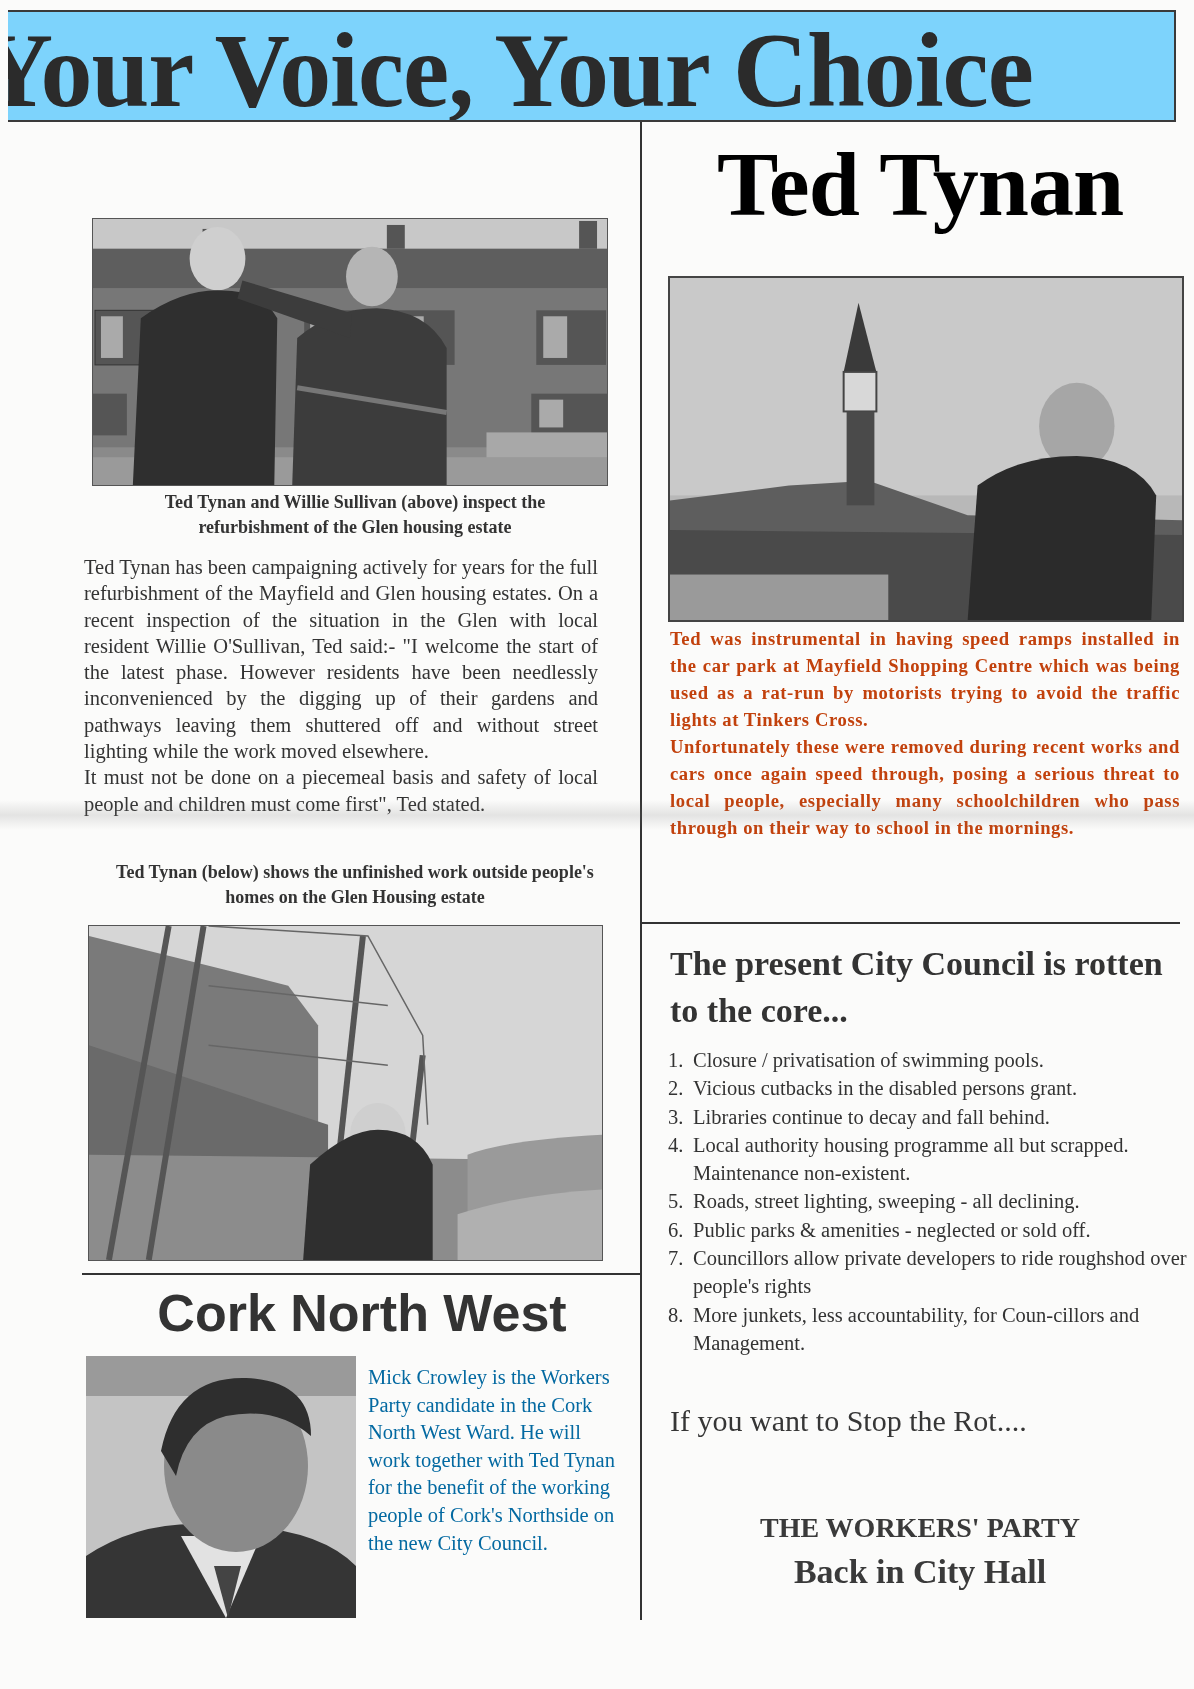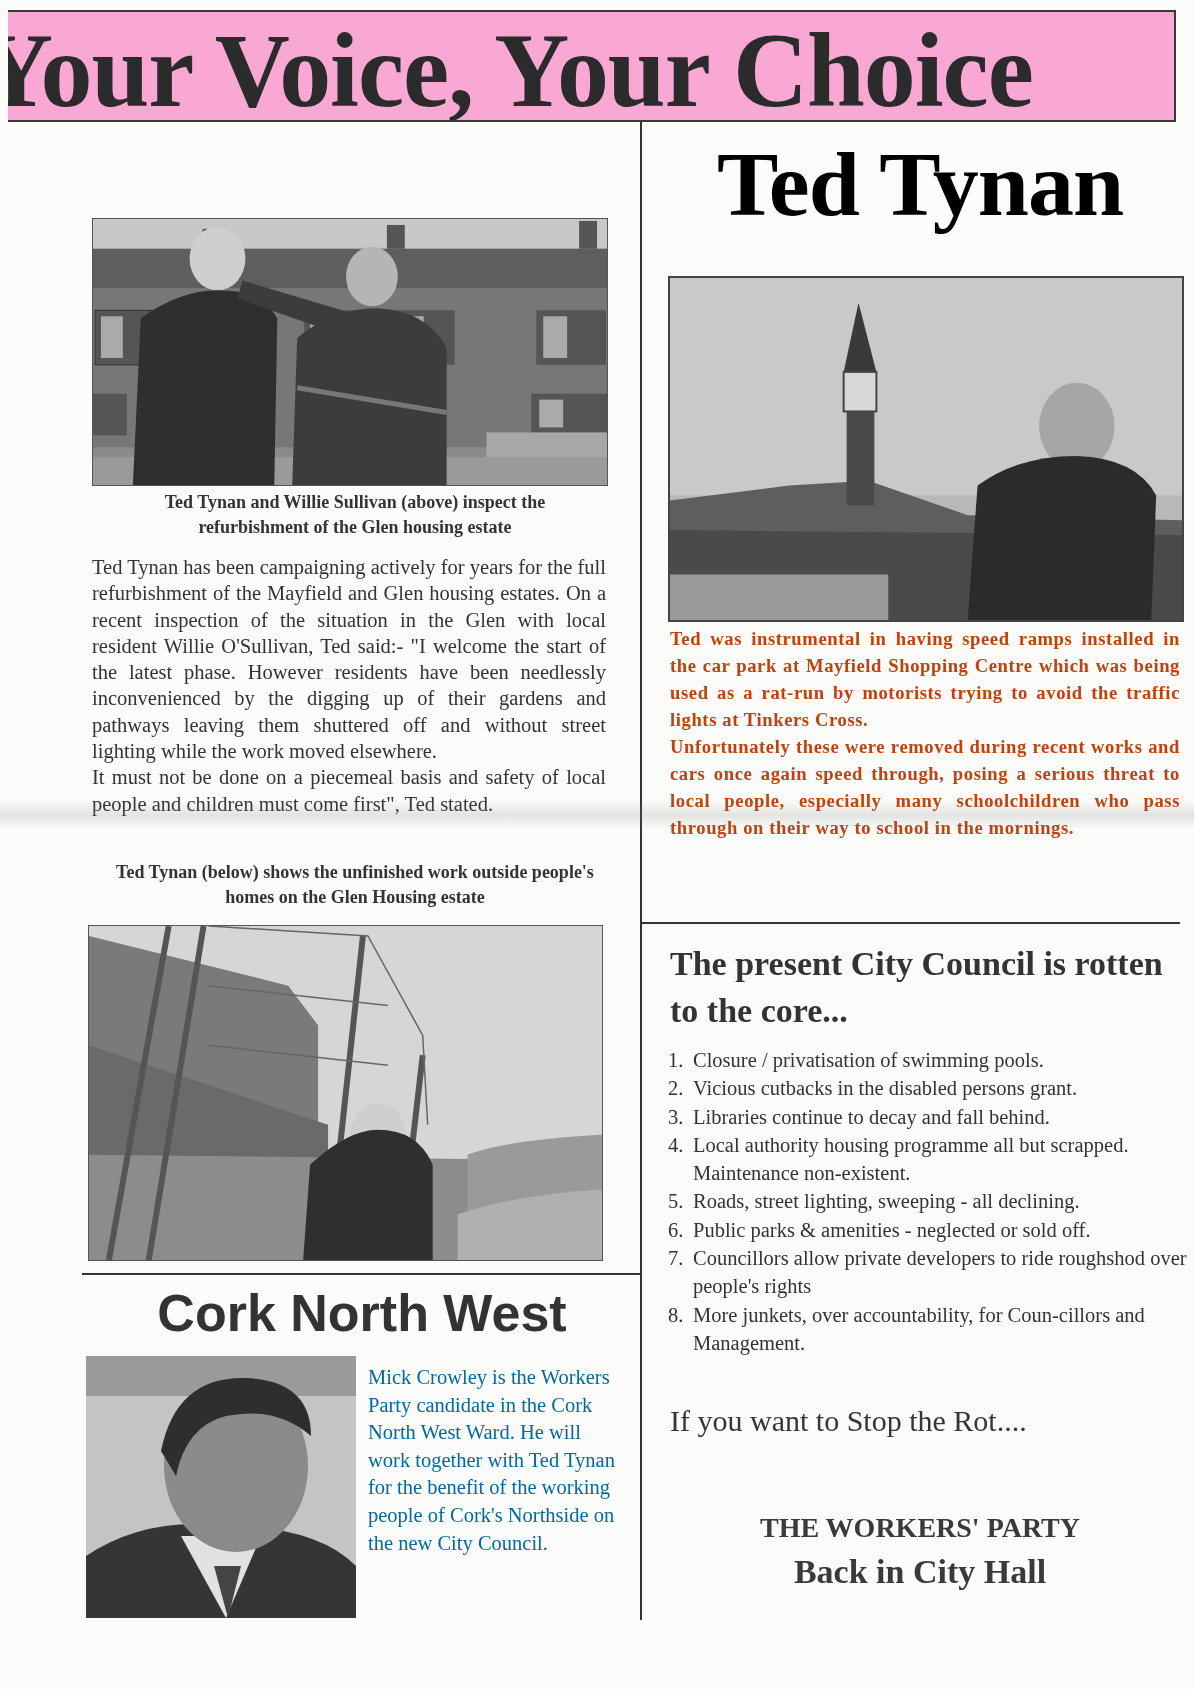--- a/index.html
+++ b/index.html
@@ -1,21 +1,21 @@
 <!DOCTYPE html>
 <html><head>
 <meta charset="utf-8">
 <style>
   * { box-sizing: border-box; margin: 0; padding: 0; }
   html, body { width: 1194px; height: 1689px; background: #fbfbfa; overflow: hidden; }
   body { position: relative; font-family: "Liberation Serif", "DejaVu Serif", serif; color: #2e2e2e; }
 
   .masthead {
     position: absolute; left: 8px; top: 10px; width: 1168px; height: 112px;
-    border: 2px solid #3a3a3a; border-left: none; overflow: hidden; background: #f9a8d4;
+    border: 2px solid #3a3a3a; border-left: none; overflow: hidden; background: #7dd3fc;
   }
   .masthead-title {
     position: absolute; left: -30px; top: -2px; white-space: nowrap;
     font-family: "Liberation Serif", serif; font-weight: bold; font-size: 106px;
     letter-spacing: -1px; color: #2b2b2b; transform: scaleX(0.98); transform-origin: left;
   }
 
   .col-divider { position: absolute; left: 640px; top: 122px; width: 2px; height: 1498px; background: #333; }
   .hr-right { position: absolute; left: 640px; top: 922px; width: 540px; height: 2px; background: #333; }
   .hr-left { position: absolute; left: 82px; top: 1273px; width: 560px; height: 2px; background: #333; }
@@ -106,21 +106,21 @@
 
     <ellipse cx="280" cy="58" rx="26" ry="30" fill="#b5b5b5"></ellipse>
     <path d="M200 268 L205 120 Q240 90 285 90 Q335 92 355 130 L355 268 Z" fill="#3c3c3c"></path>
     <path d="M150 62 L260 95 L258 120 L145 80 Z" fill="#3c3c3c"></path>
     <path d="M205 170 L355 195" stroke="#777" stroke-width="5"></path>
   </svg>
 </div>
 
 <div class="caption" style="left:110px; top:490px; width:490px;">Ted Tynan and Willie Sullivan  (above) inspect the refurbishment of the Glen housing estate</div>
 
-<div class="body-text" style="left:92px; top:554px; width:514px;">
+<div class="body-text" style="left:84px; top:554px; width:514px;">
   <p>Ted Tynan has been campaigning actively for years for the full refurbishment of the Mayfield and Glen housing estates.  On a recent inspection of the situation in the Glen with local resident Willie O'Sullivan, Ted said:- "I welcome the start of the latest phase. However residents have been needlessly inconvenienced by the digging up of their gardens and pathways leaving them shuttered off and without street lighting while the work moved elsewhere.</p>
   <p>It must not be done on a piecemeal basis and safety of local people and children must come first", Ted stated.</p>
 </div>
 
 <div class="caption" style="left:100px; top:860px; width:510px;">Ted Tynan (below) shows the unfinished work outside people's homes on the Glen Housing estate</div>
 
 <div class="photo" style="left:88px; top:925px; width:515px; height:336px;">
   <svg viewBox="0 0 515 336" preserveAspectRatio="none">
     <rect width="515" height="336" fill="#d6d6d6"></rect>
     <path d="M0 10 L200 60 L230 100 L230 336 L0 336 Z" fill="#7a7a7a"></path>
@@ -208,21 +208,21 @@
   <li>
       <span class="num">6.</span>
       <span class="txt">Public parks &amp; amenities - neglected or sold off.</span>
     </li>
   <li>
       <span class="num">7.</span>
       <span class="txt">Councillors allow private developers to ride roughshod over people's rights</span>
     </li>
   <li>
       <span class="num">8.</span>
-      <span class="txt">More junkets, over accountability, for Coun-cillors and Management.</span>
+      <span class="txt">More junkets, less accountability, for Coun-cillors and Management.</span>
     </li>
 </ul>
 
 <div class="stop-rot">If you want to Stop the Rot....</div>
 
 <div class="put-block">
   <div class="l2">THE WORKERS' PARTY</div>
   <div class="l3">Back in City Hall</div>
 </div>
 

